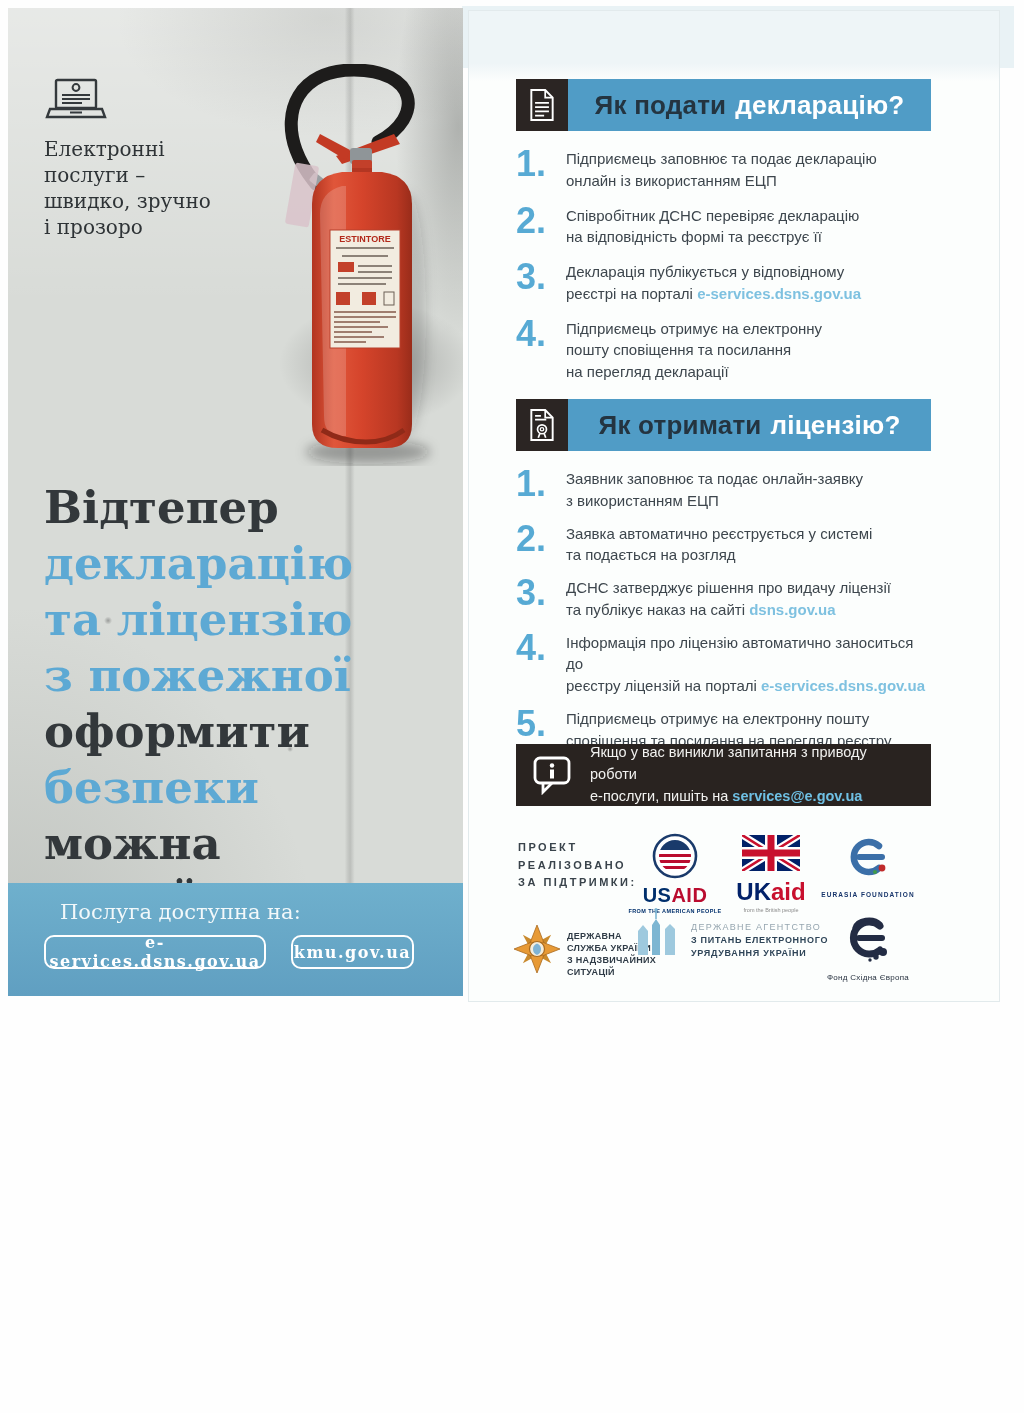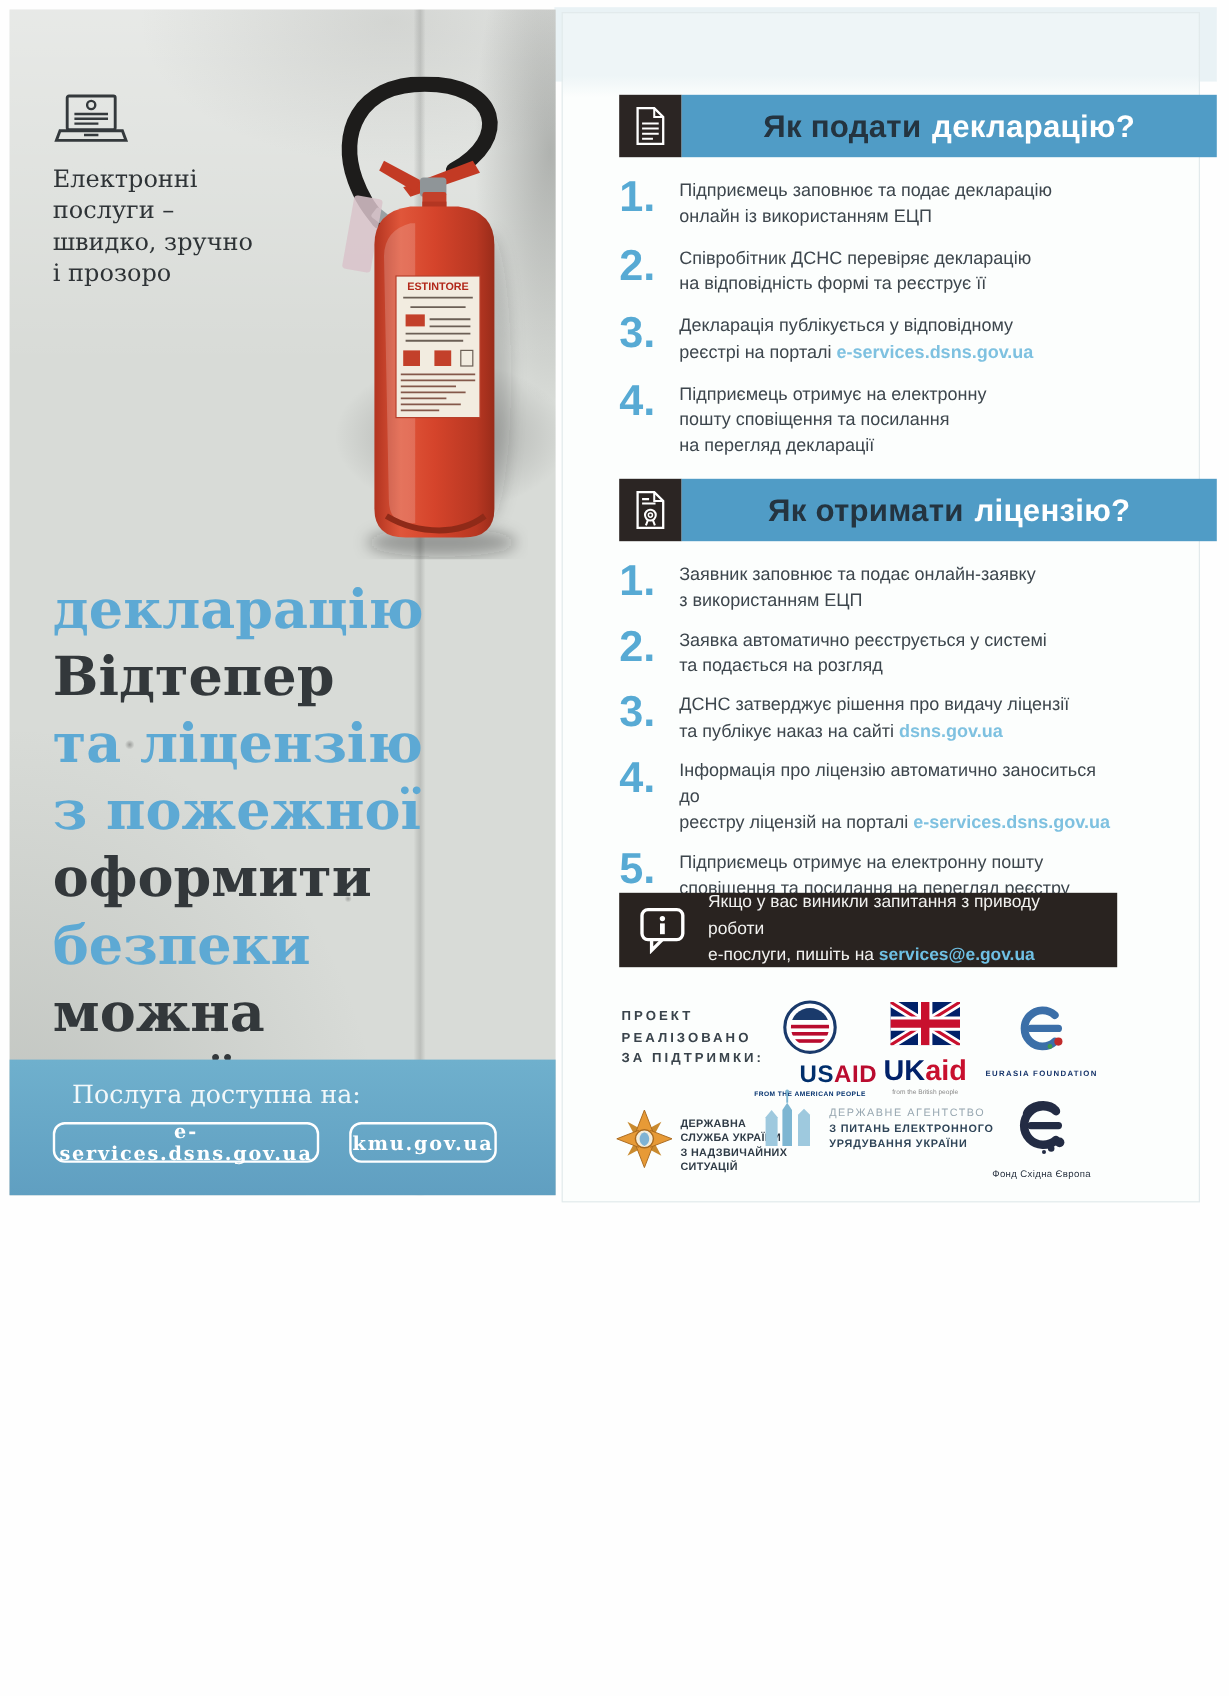--- a/index.html
+++ b/index.html
@@ -39,21 +39,21 @@
     font-family:"DejaVu Serif",serif;font-weight:bold;font-size:16px;letter-spacing:1.5px;cursor:pointer;}
   .url-btn.b1{width:222px;}
   .url-btn.b2{width:123px;}
 
   
   .top-strip{position:absolute;left:462px;top:6px;width:552px;height:62px;background:#e9f2f5;}
   .right-card{position:absolute;left:468px;top:10px;width:532px;height:992px;
     background:linear-gradient(180deg,#eef5f7 0 52px,#fcfefd 70px);
     border:1px solid #e2eaec;box-sizing:border-box;color:#3d464d;}
 
-  .sec-header{position:absolute;left:47px;width:498px;height:52px;display:flex;}
+  .sec-header{position:absolute;left:47px;width:415px;height:52px;display:flex;}
   .sec-header .icon-box{width:52px;height:52px;background:#2b2523;display:flex;align-items:center;justify-content:center;flex:none;}
   .sec-header .bar{flex:1;background:#509cc6;display:flex;align-items:center;justify-content:center;
     font-weight:bold;font-size:26px;letter-spacing:.2px;}
   .title-dark{color:#243440;margin-right:9px;}
   .title-light{color:#ffffff;}
 
   .steps{position:absolute;left:47px;width:415px;display:flex;flex-direction:column;gap:12px;}
   .steps.s2{gap:10px;}
   .step{display:flex;}
   .step-num{width:50px;flex:none;font-weight:bold;font-size:36px;line-height:.95;color:#57aad4;}
@@ -65,21 +65,21 @@
     display:flex;align-items:center;box-sizing:border-box;padding:0 16px 0 16px;}
   .info-icon{flex:none;margin-right:16px;}
   .info-text{color:#f2f2f0;font-size:14.5px;line-height:1.5;white-space:pre-line;}
   .info-email{color:#6fc0e4;font-weight:bold;text-decoration:none;cursor:pointer;}
 
   .partners-label{position:absolute;left:49px;top:828px;font-size:11px;font-weight:bold;
     letter-spacing:2.5px;line-height:1.6;color:#39434b;white-space:pre-line;}
 
   .logo-block{position:absolute;text-align:center;}
   .usaid-block{left:150px;top:822px;width:112px;}
-  .usaid-word{font-size:20px;font-weight:bold;letter-spacing:.5px;margin-top:1px;text-align:right;}
+  .usaid-word{font-size:20px;font-weight:bold;letter-spacing:.5px;margin-top:1px;}
   .us-blue{color:#002f6c;} .aid-red{color:#ba0c2f;}
   .usaid-tag{font-size:5.5px;font-weight:bold;color:#002f6c;letter-spacing:.4px;margin-top:1px;}
   .ukaid-block{left:247px;top:824px;width:110px;}
   .ukaid-word{font-size:24px;font-weight:bold;margin-top:3px;}
   .uk-navy{color:#012169;} .uk-red{color:#c8102e;}
   .ukaid-tag{font-size:5.5px;color:#8a8a8a;margin-top:1px;}
   .eurasia-block{left:345px;top:824px;width:108px;}
   .eurasia-name{font-size:6.5px;font-weight:bold;letter-spacing:1.1px;color:#17356b;margin-top:6px;}
 
   .dsns-block{position:absolute;left:43px;top:912px;display:flex;align-items:flex-start;}
@@ -111,22 +111,22 @@
         <path d="M25 34.5 H37" stroke-width="2"></path>
       </g>
     </svg>
 
     <div class="tagline">Електронні
 послуги –
 швидко, зручно
 і прозоро</div>
 
     <h1 class="headline">
+      <span class="hl-line hl-dark">Відтепер</span>
       <span class="hl-line hl-blue">декларацію</span>
-      <span class="hl-line hl-dark">Відтепер</span>
       <span class="hl-line hl-blue">та ліцензію</span>
       <span class="hl-line hl-blue">з пожежної</span>
       <span class="hl-line hl-dark">оформити</span>
       <span class="hl-line"><span class="hl-blue">безпеки</span><span class="hl-dark"> можна</span></span>
       <span class="hl-line hl-dark">онлайн</span>
     </h1>
 
     <svg class="extinguisher" width="164" height="402" viewBox="0 0 164 402">
       <defs>
         <linearGradient id="bodyGrad" x1="0" y1="0" x2="1" y2="0">

